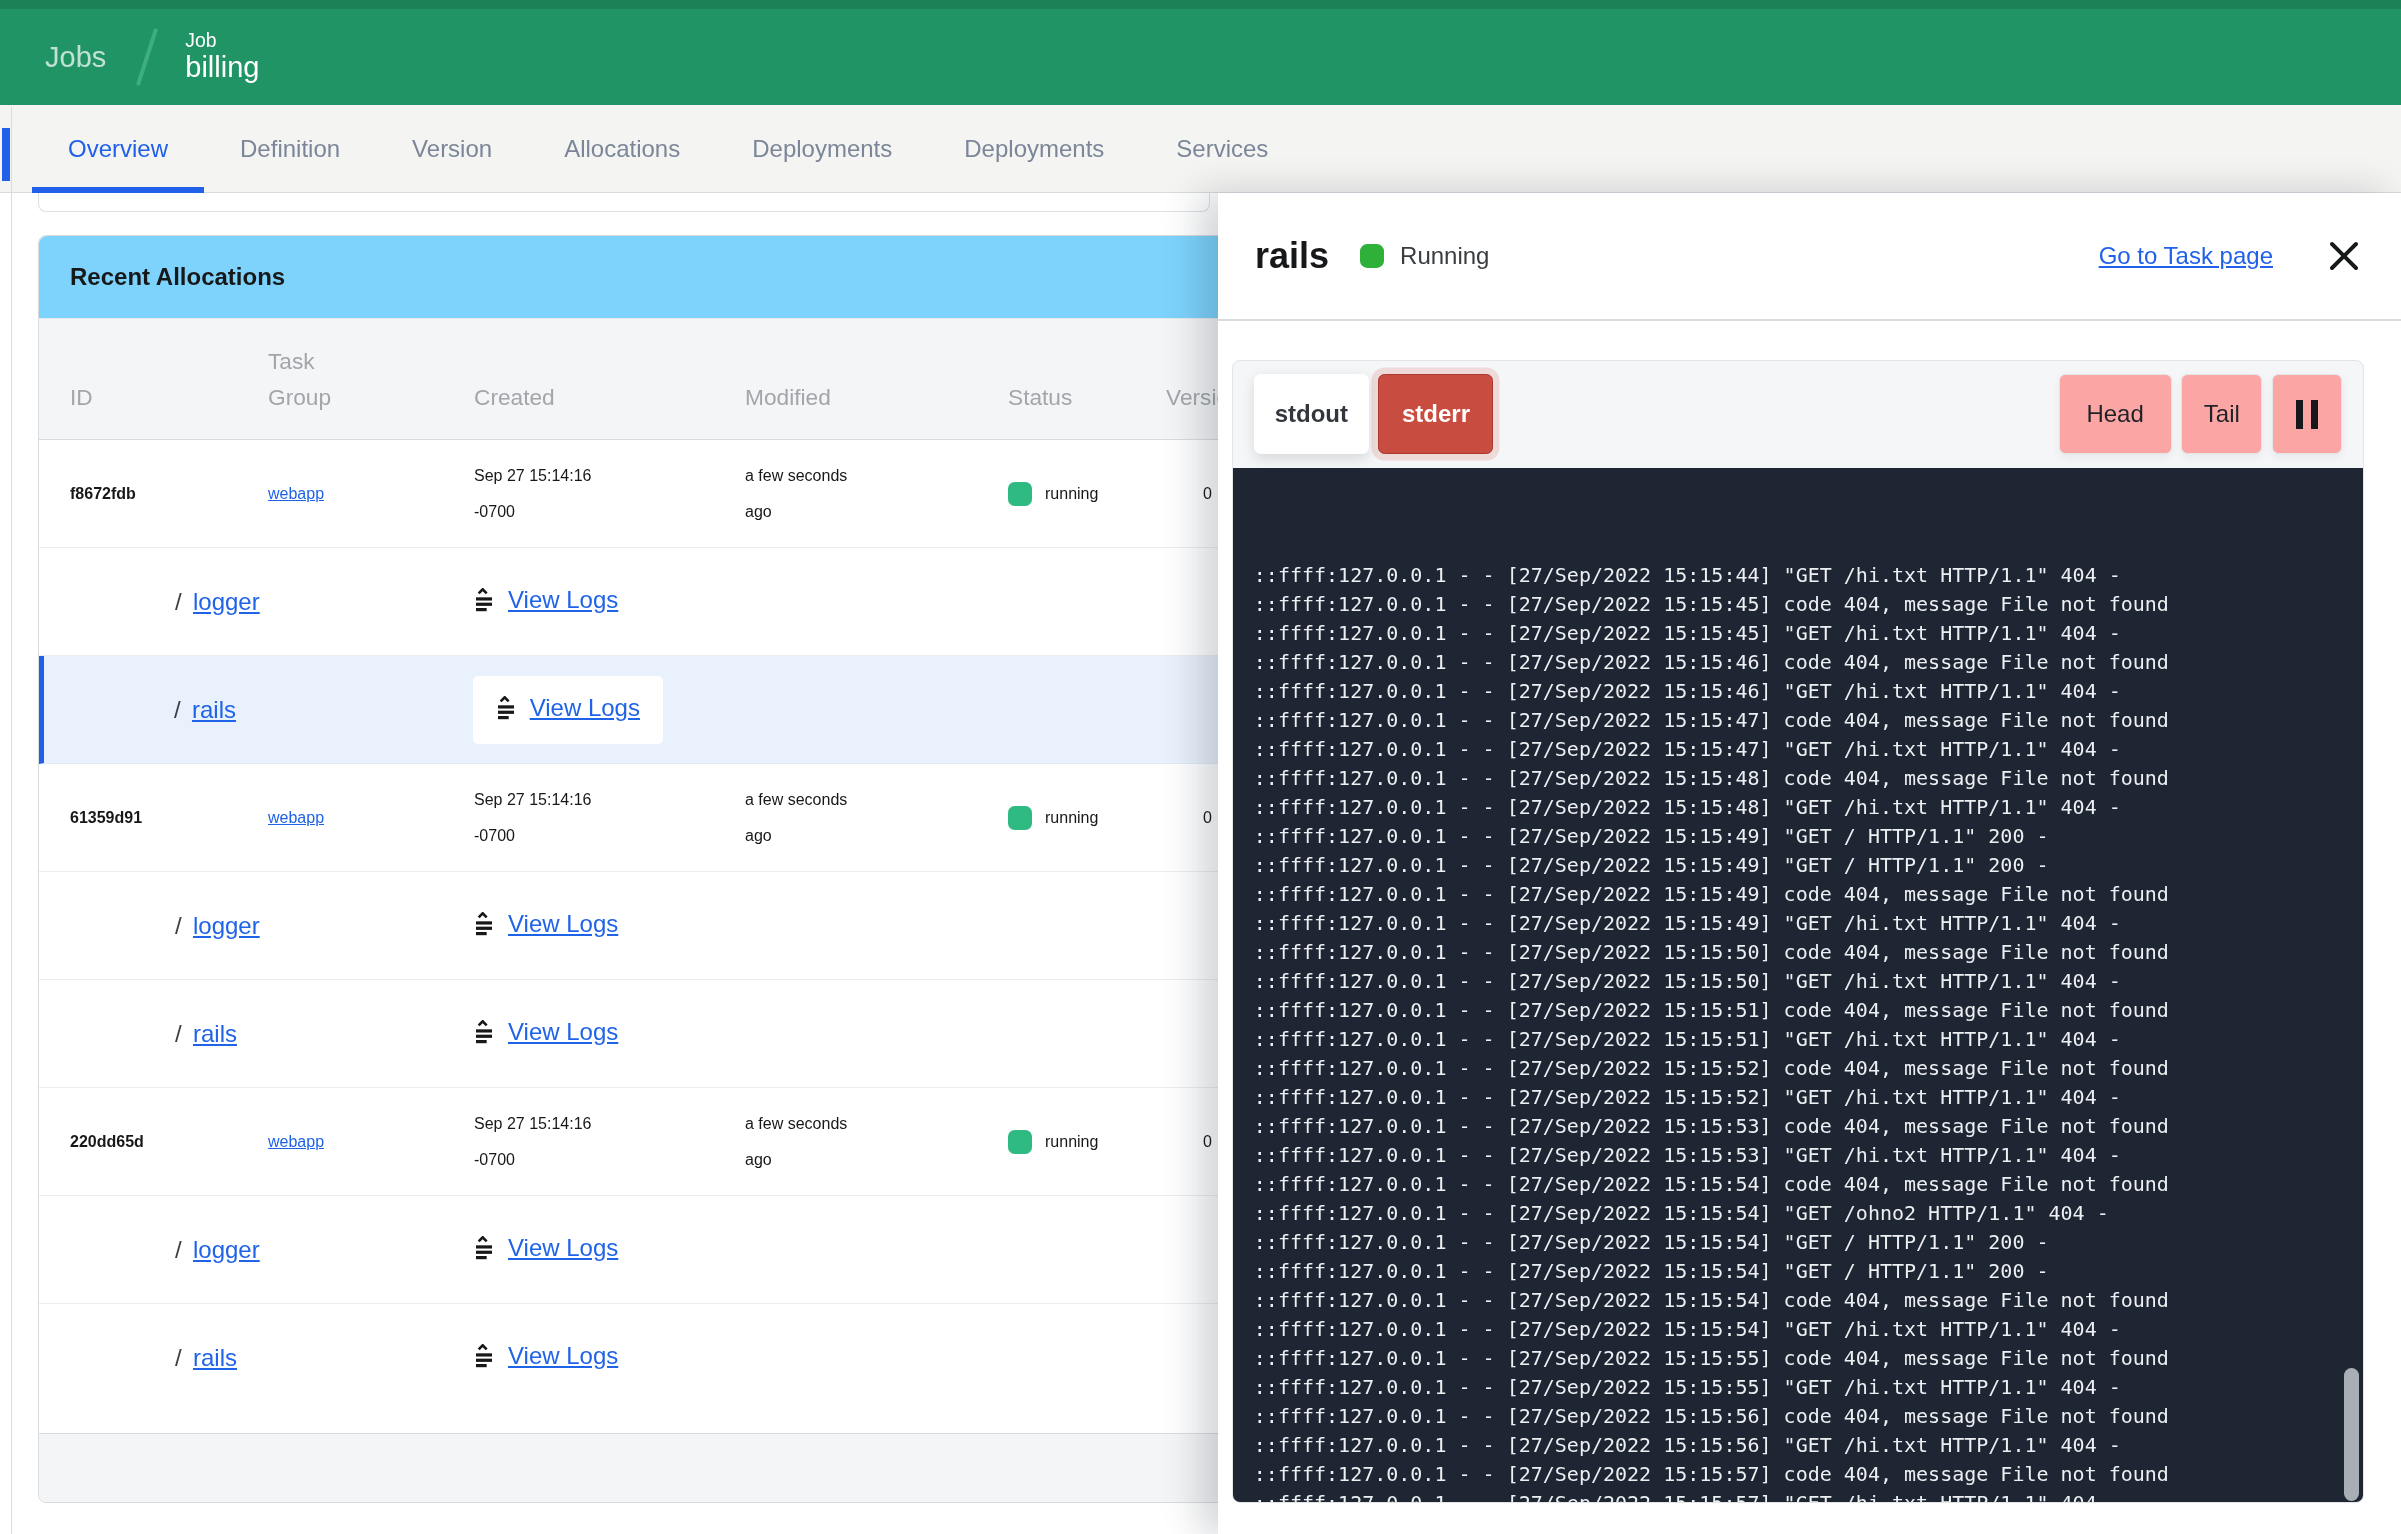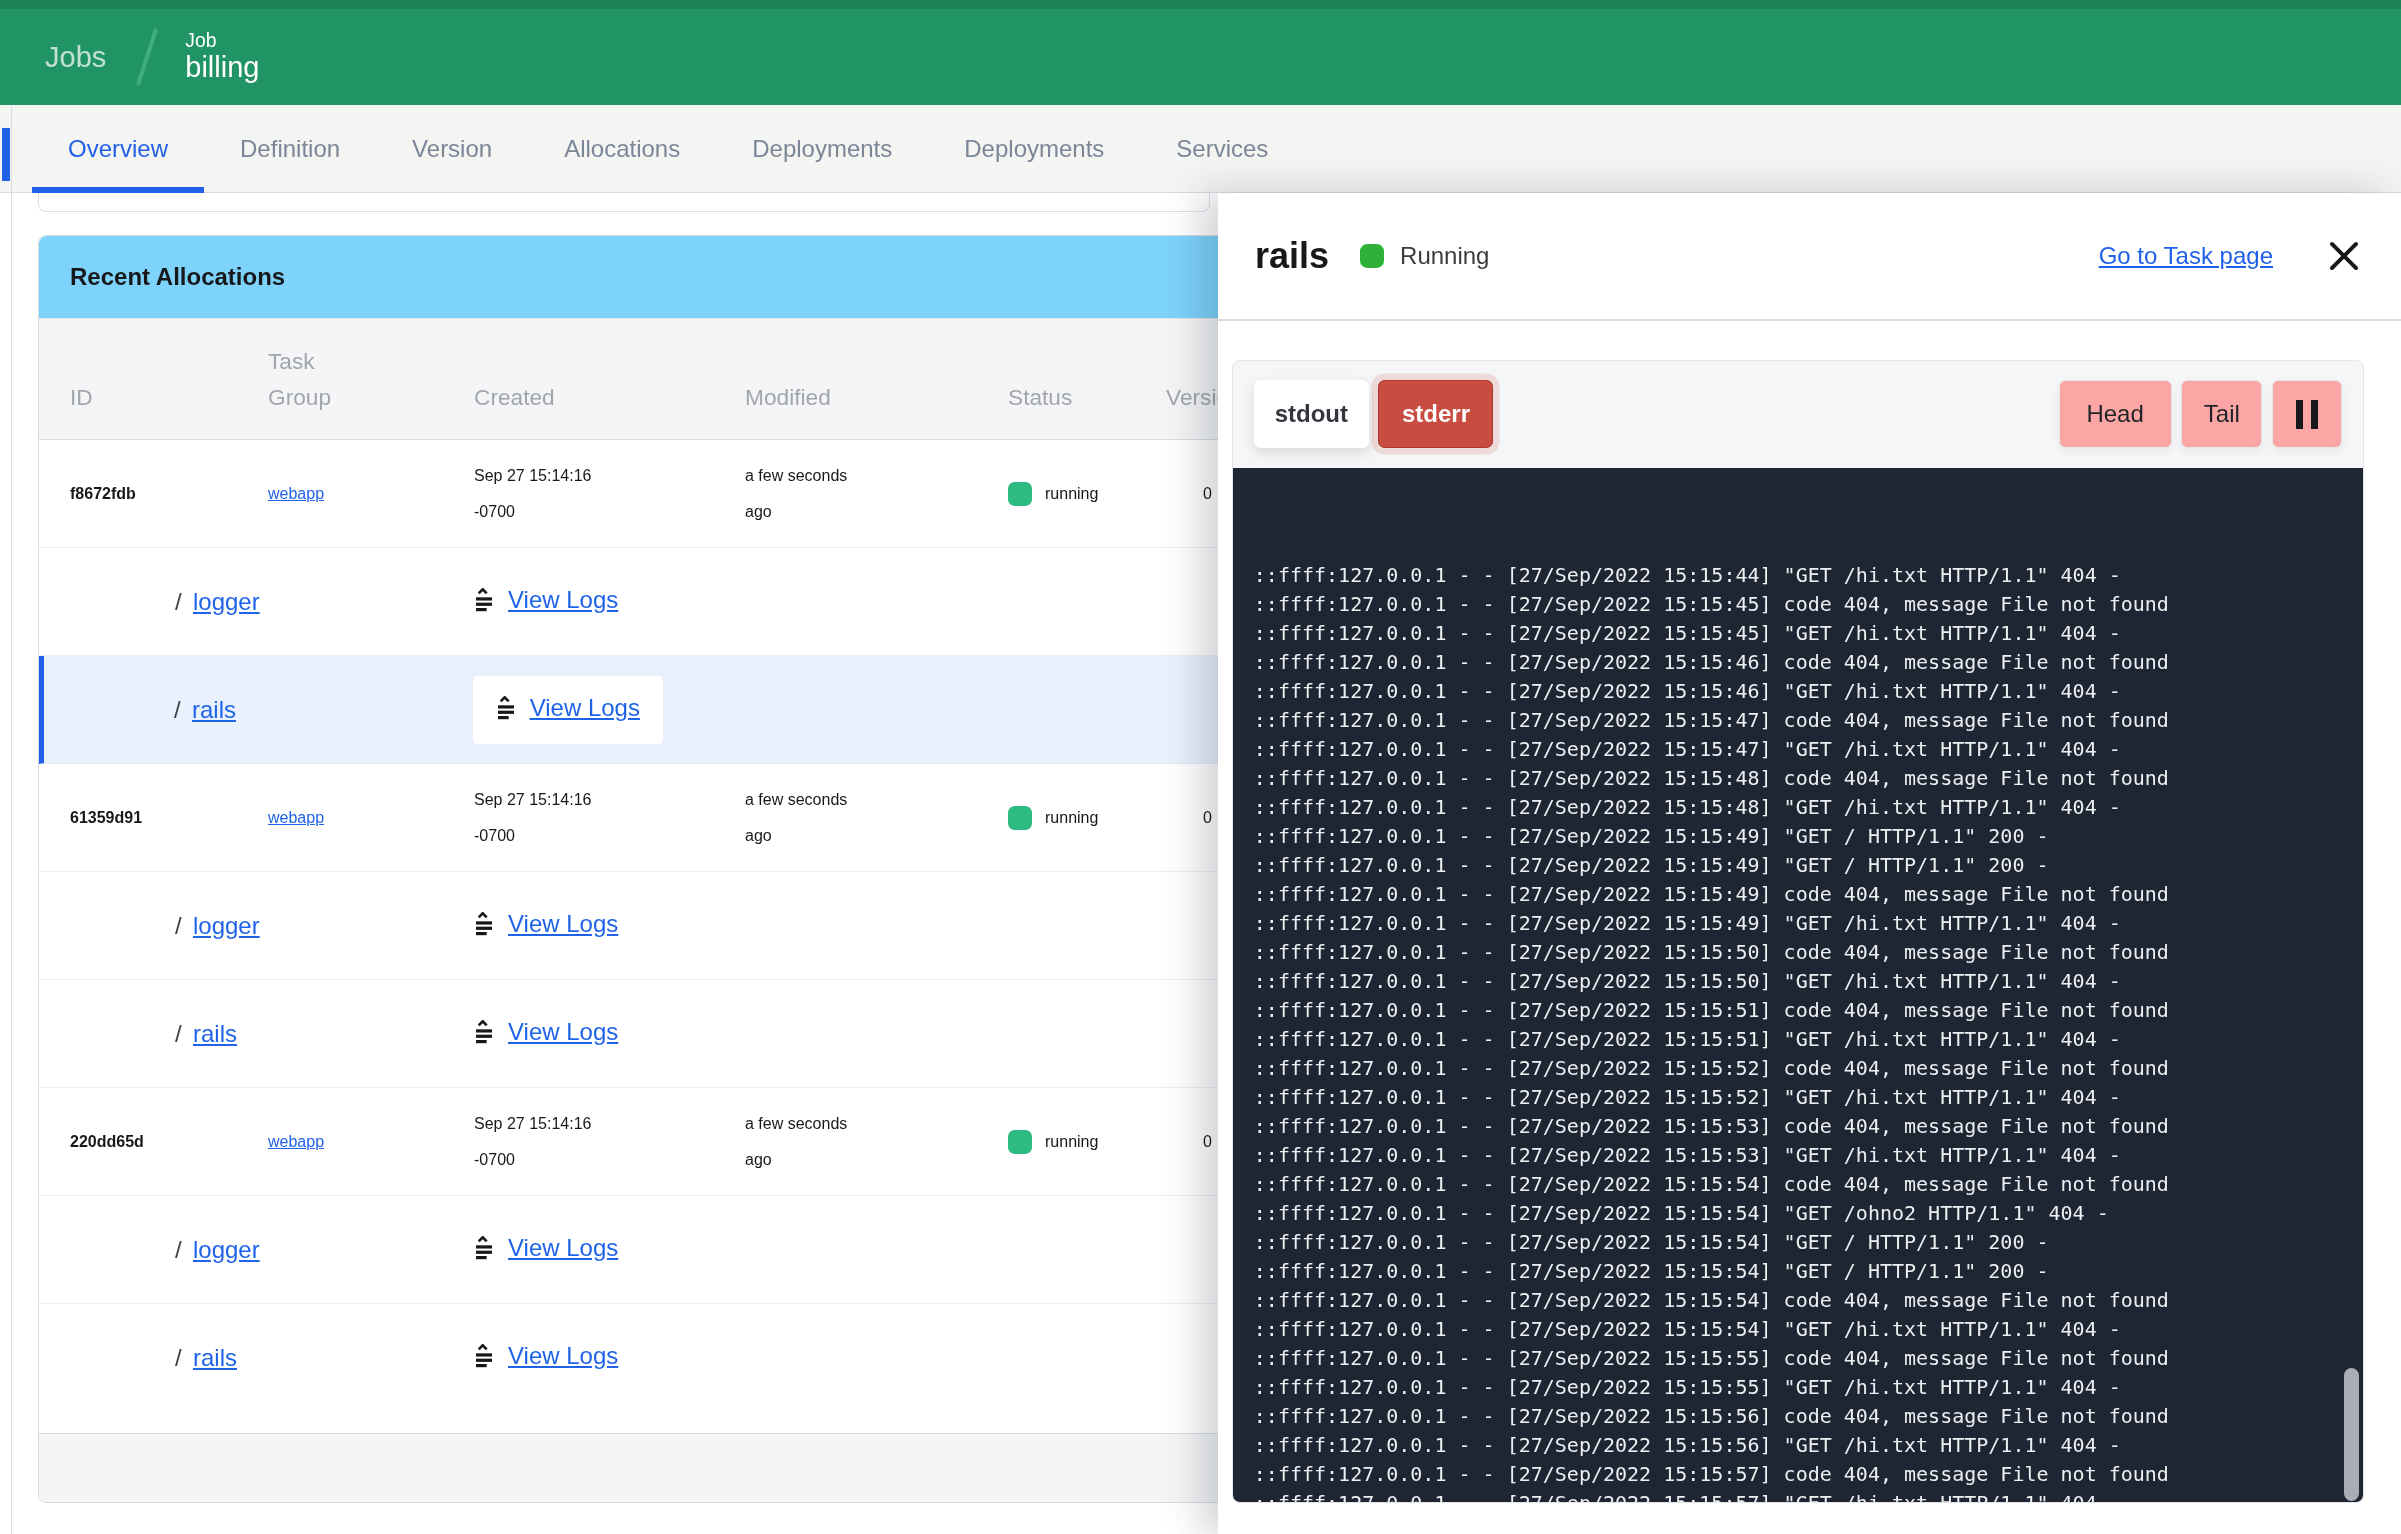--- a/index.html
+++ b/index.html
@@ -212,21 +212,21 @@
     background: #f5f6f7;
   }
   .log-toolbar {
     height: 107px;
     display: flex;
     align-items: center;
     padding: 0 21px;
     gap: 9.7px;
   }
   .btn {
-    height: 68px;
+    height: 80px;
     border: none;
     border-radius: 6.5px;
     font-family: "Liberation Sans", sans-serif;
     font-size: 24px;
     cursor: pointer;
     display: inline-flex;
     align-items: center;
     justify-content: center;
   }
   .btn-stdout {

